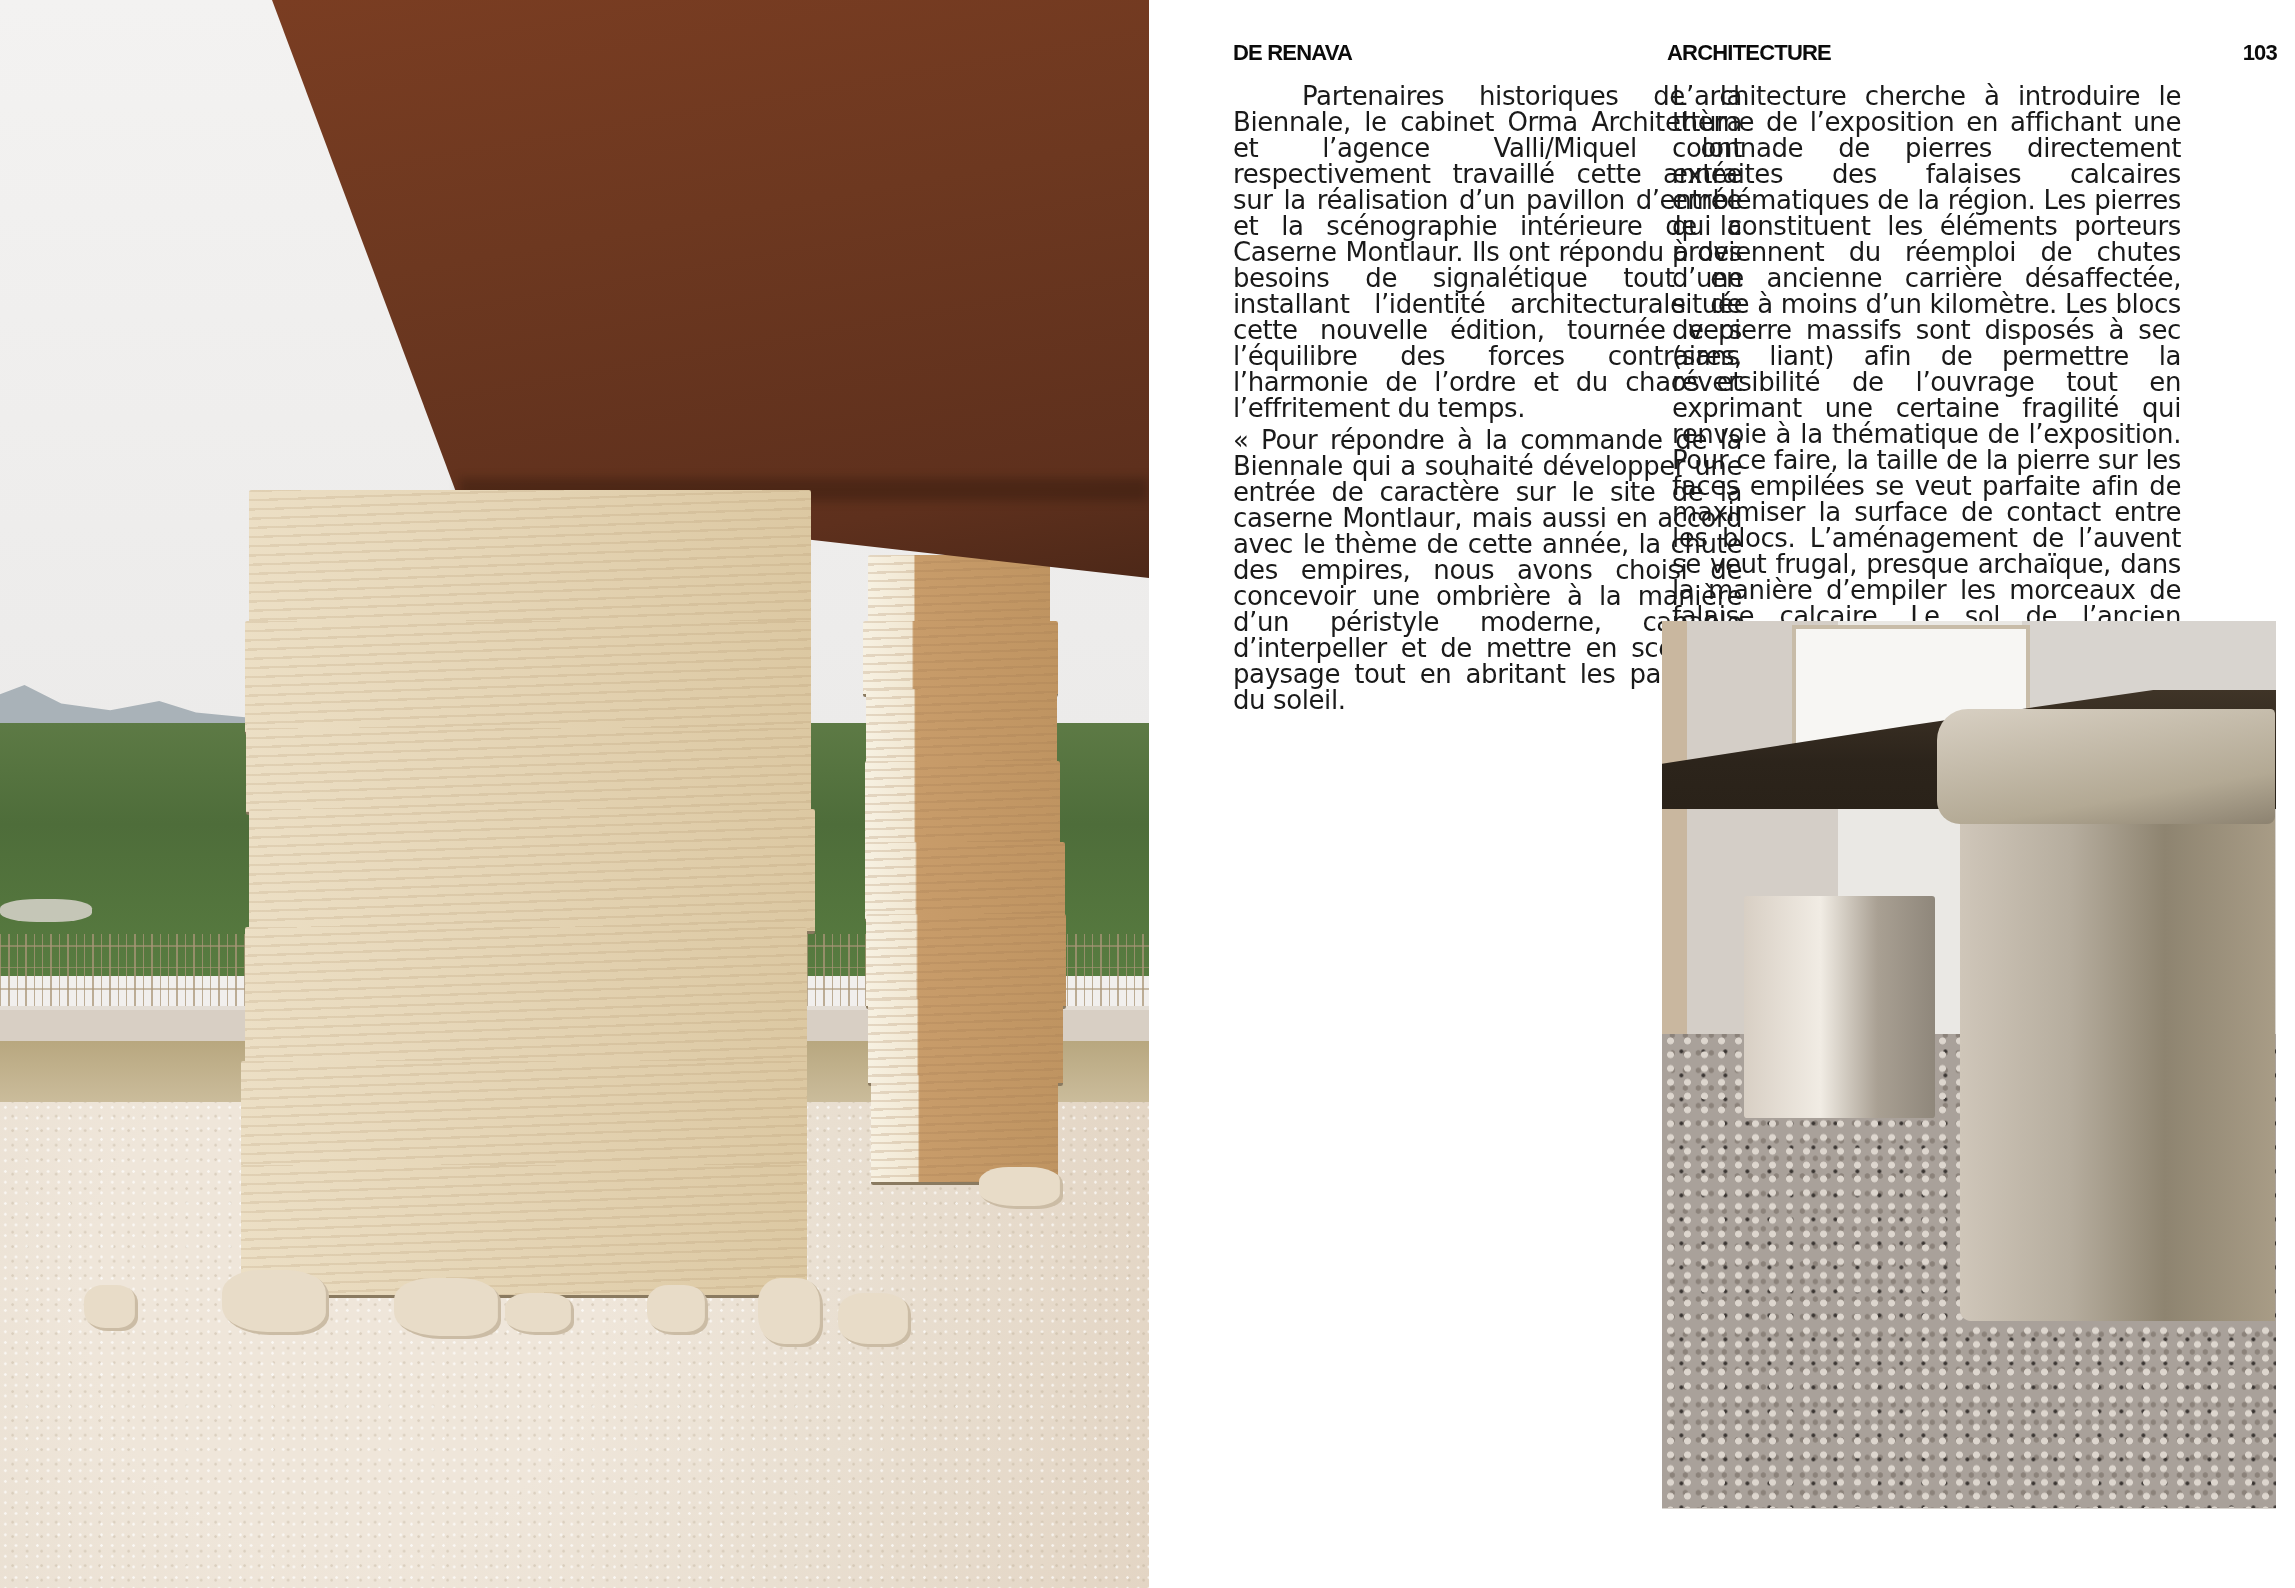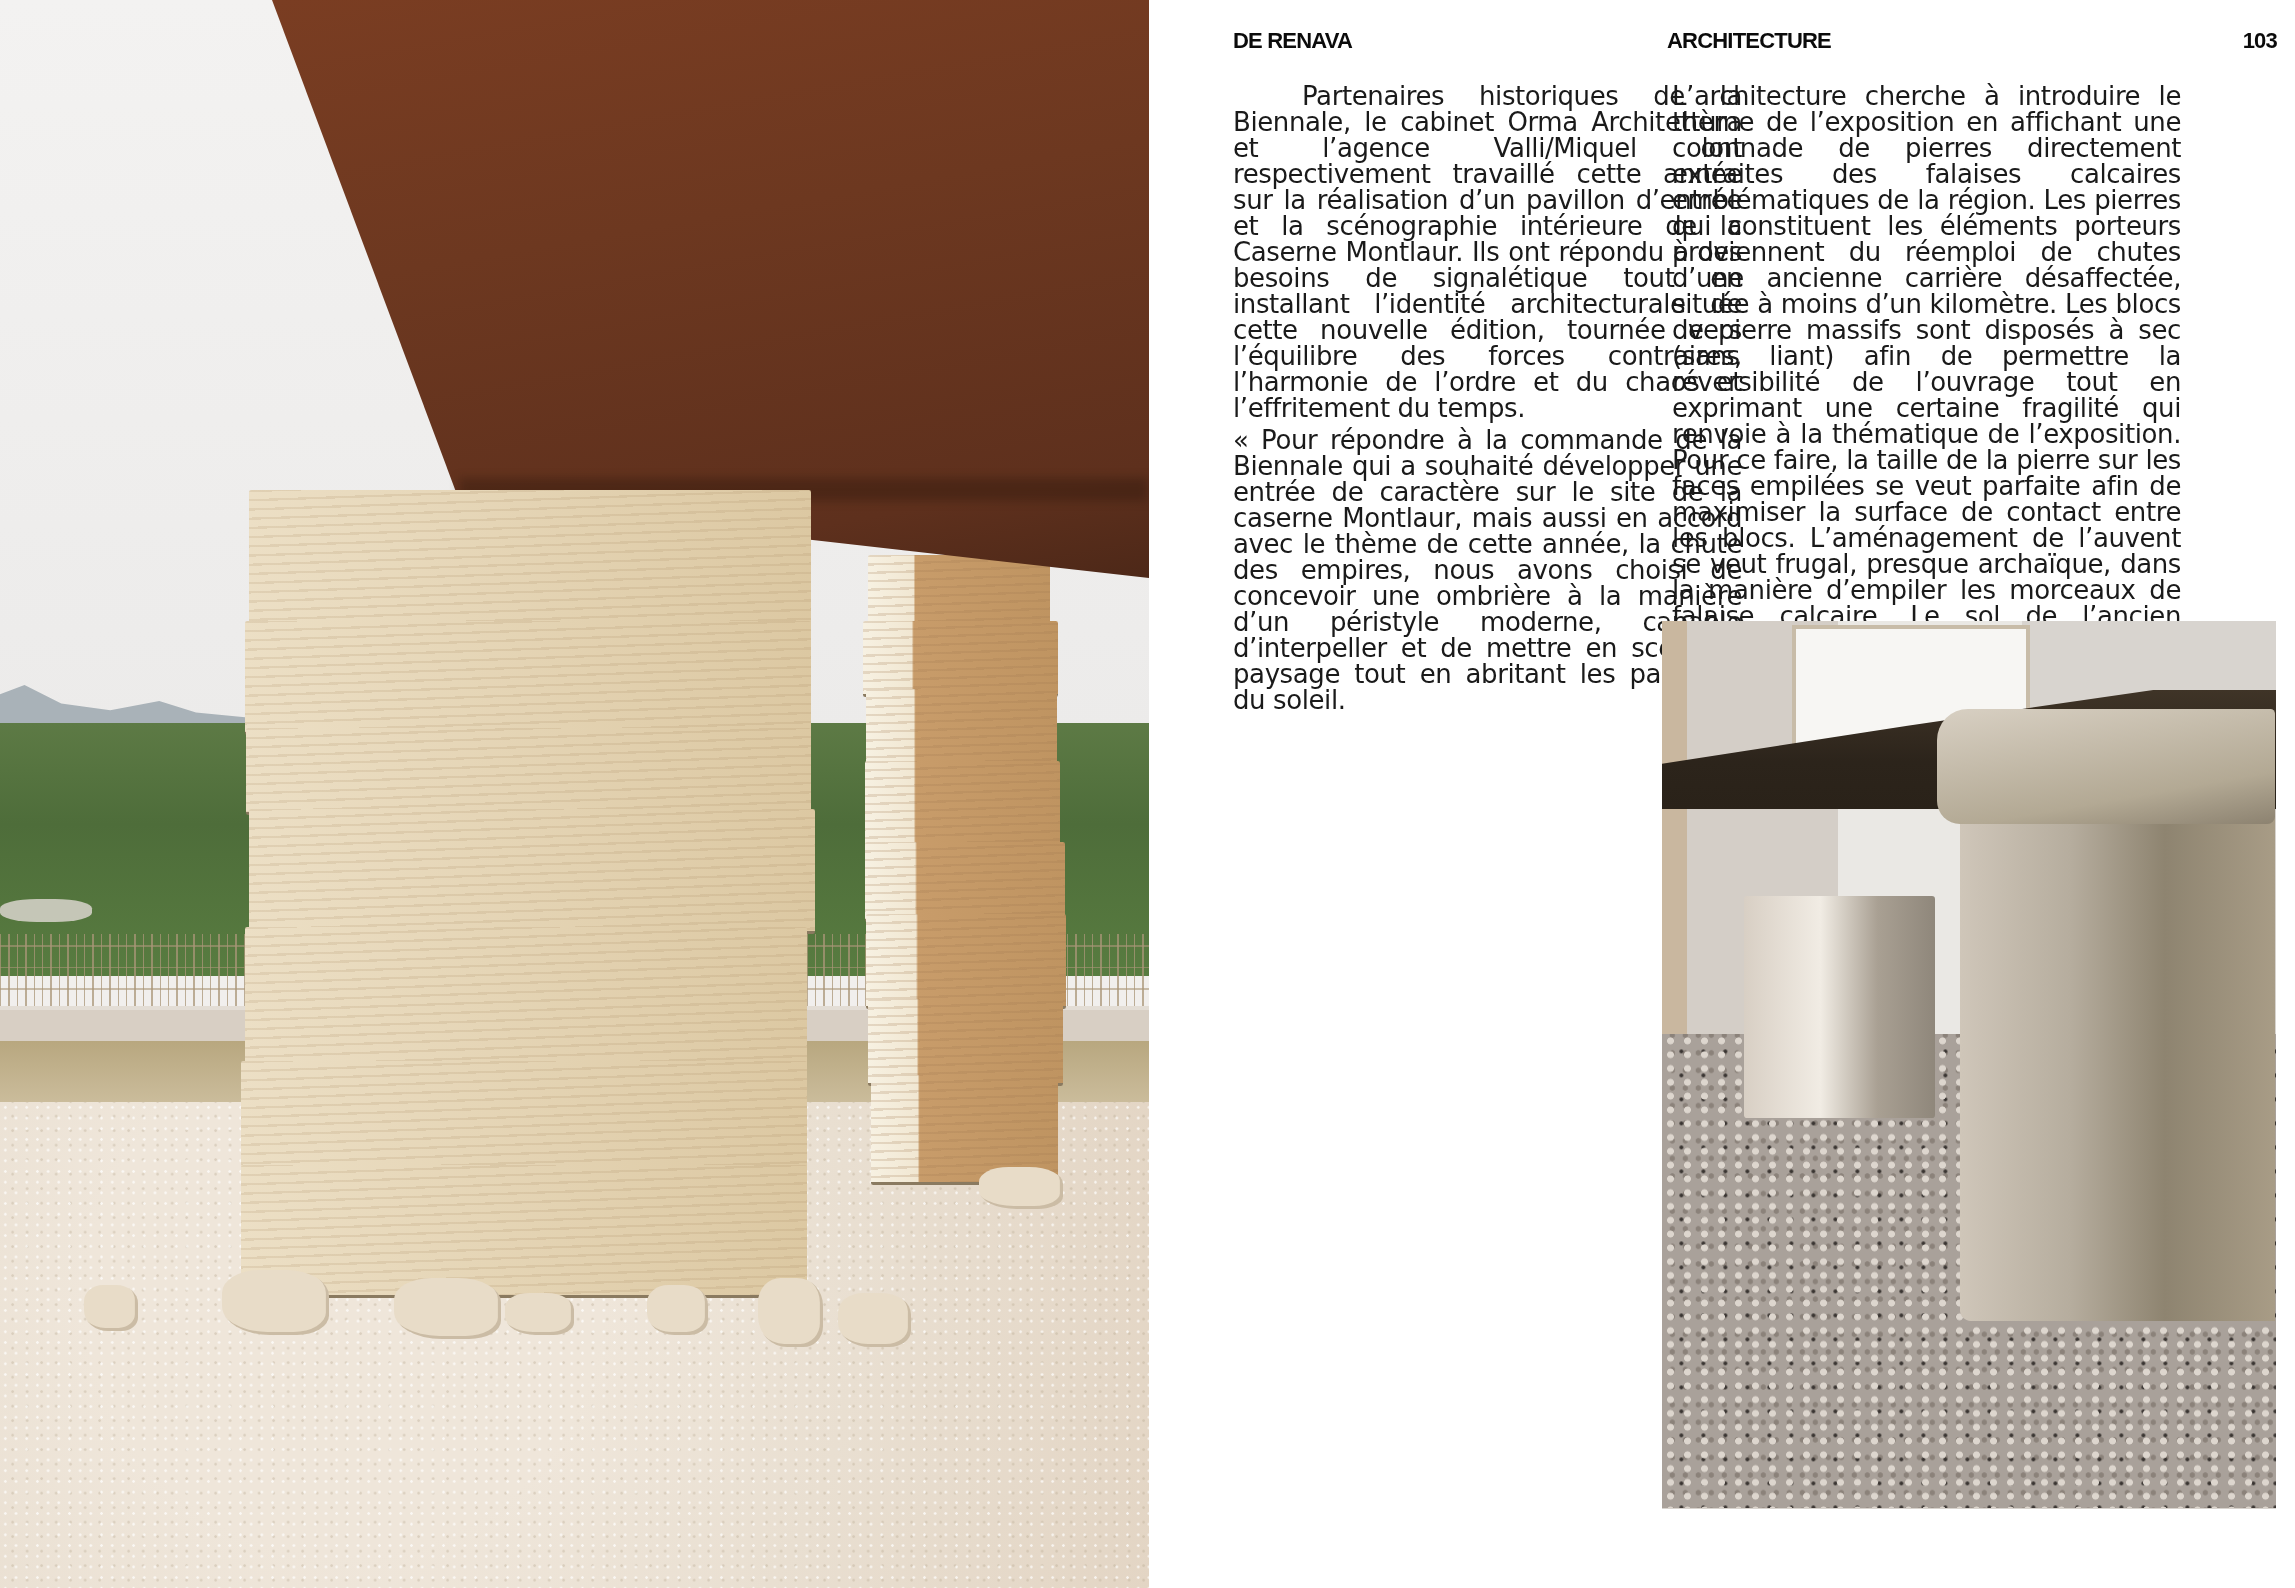--- a/index.html
+++ b/index.html
@@ -26,21 +26,21 @@
     clip-path: polygon(0 0, 100% 0, 100% 100%, 187px 86.5%); }
   .pl-canopy-shadow { position: absolute; left: 459px; top: 478px; width: 689px; height: 23px; background: rgba(40,20,10,.35); filter: blur(4.6px); }
   .pillar { position: absolute; }
   .block { position: absolute; background: linear-gradient(90deg, #eadcc0 0%, #dfcca8 50%, #d9c29b 100%); border-bottom: 3.1px solid #8a7a60; border-radius: 2.3px;
     background-image: repeating-linear-gradient(178deg, rgba(170,140,100,.18) 0 2.3px, transparent 2.3px 9.2px), linear-gradient(90deg, #ecdfc5, #dcc8a2); }
   .pillar-small .block { background-image: repeating-linear-gradient(178deg, rgba(160,120,80,.22) 0 2.3px, transparent 2.3px 8.4px), linear-gradient(90deg, #f7f1e2 0%, #f1e7d2 25%, #c89c6a 26%, #bf9461 100%); }
   .rubble { position: absolute; background: #e8dcc8; border-radius: 35% 40% 30% 45%; box-shadow: inset -3.1px -3.1px 0 rgba(150,130,100,.35); }
 
   
   .running-head { position: absolute; top: 27.5px; left: 1233px; width: 1044px; height: 31px; }
-  .running-head span { position: absolute; top: 0; font-family: "Liberation Sans", sans-serif; font-weight: 700; font-size: 22px; letter-spacing: -0.8px; color: #0b0b0b; }
+  .running-head span { position: absolute; top: 12px; font-family: "Liberation Sans", sans-serif; font-weight: 700; font-size: 22px; letter-spacing: -0.8px; color: #0b0b0b; }
   .rh-left { left: 0; }
   .rh-center { left: 434px; }
   .rh-right { right: 0; }
 
   
   .col { position: absolute; top: 83px; width: 509px; font-family: "DejaVu Sans", sans-serif; font-size: 26px; line-height: 26px; color: #1a1a1a; text-align: justify; hyphens: none; letter-spacing: -0.4px; }
   .col p { margin: 0 0 6.1px 0; }
   .col-1 { left: 1233px; }
   .col-2 { left: 1672px; }
   .indent { text-indent: 69px; }

